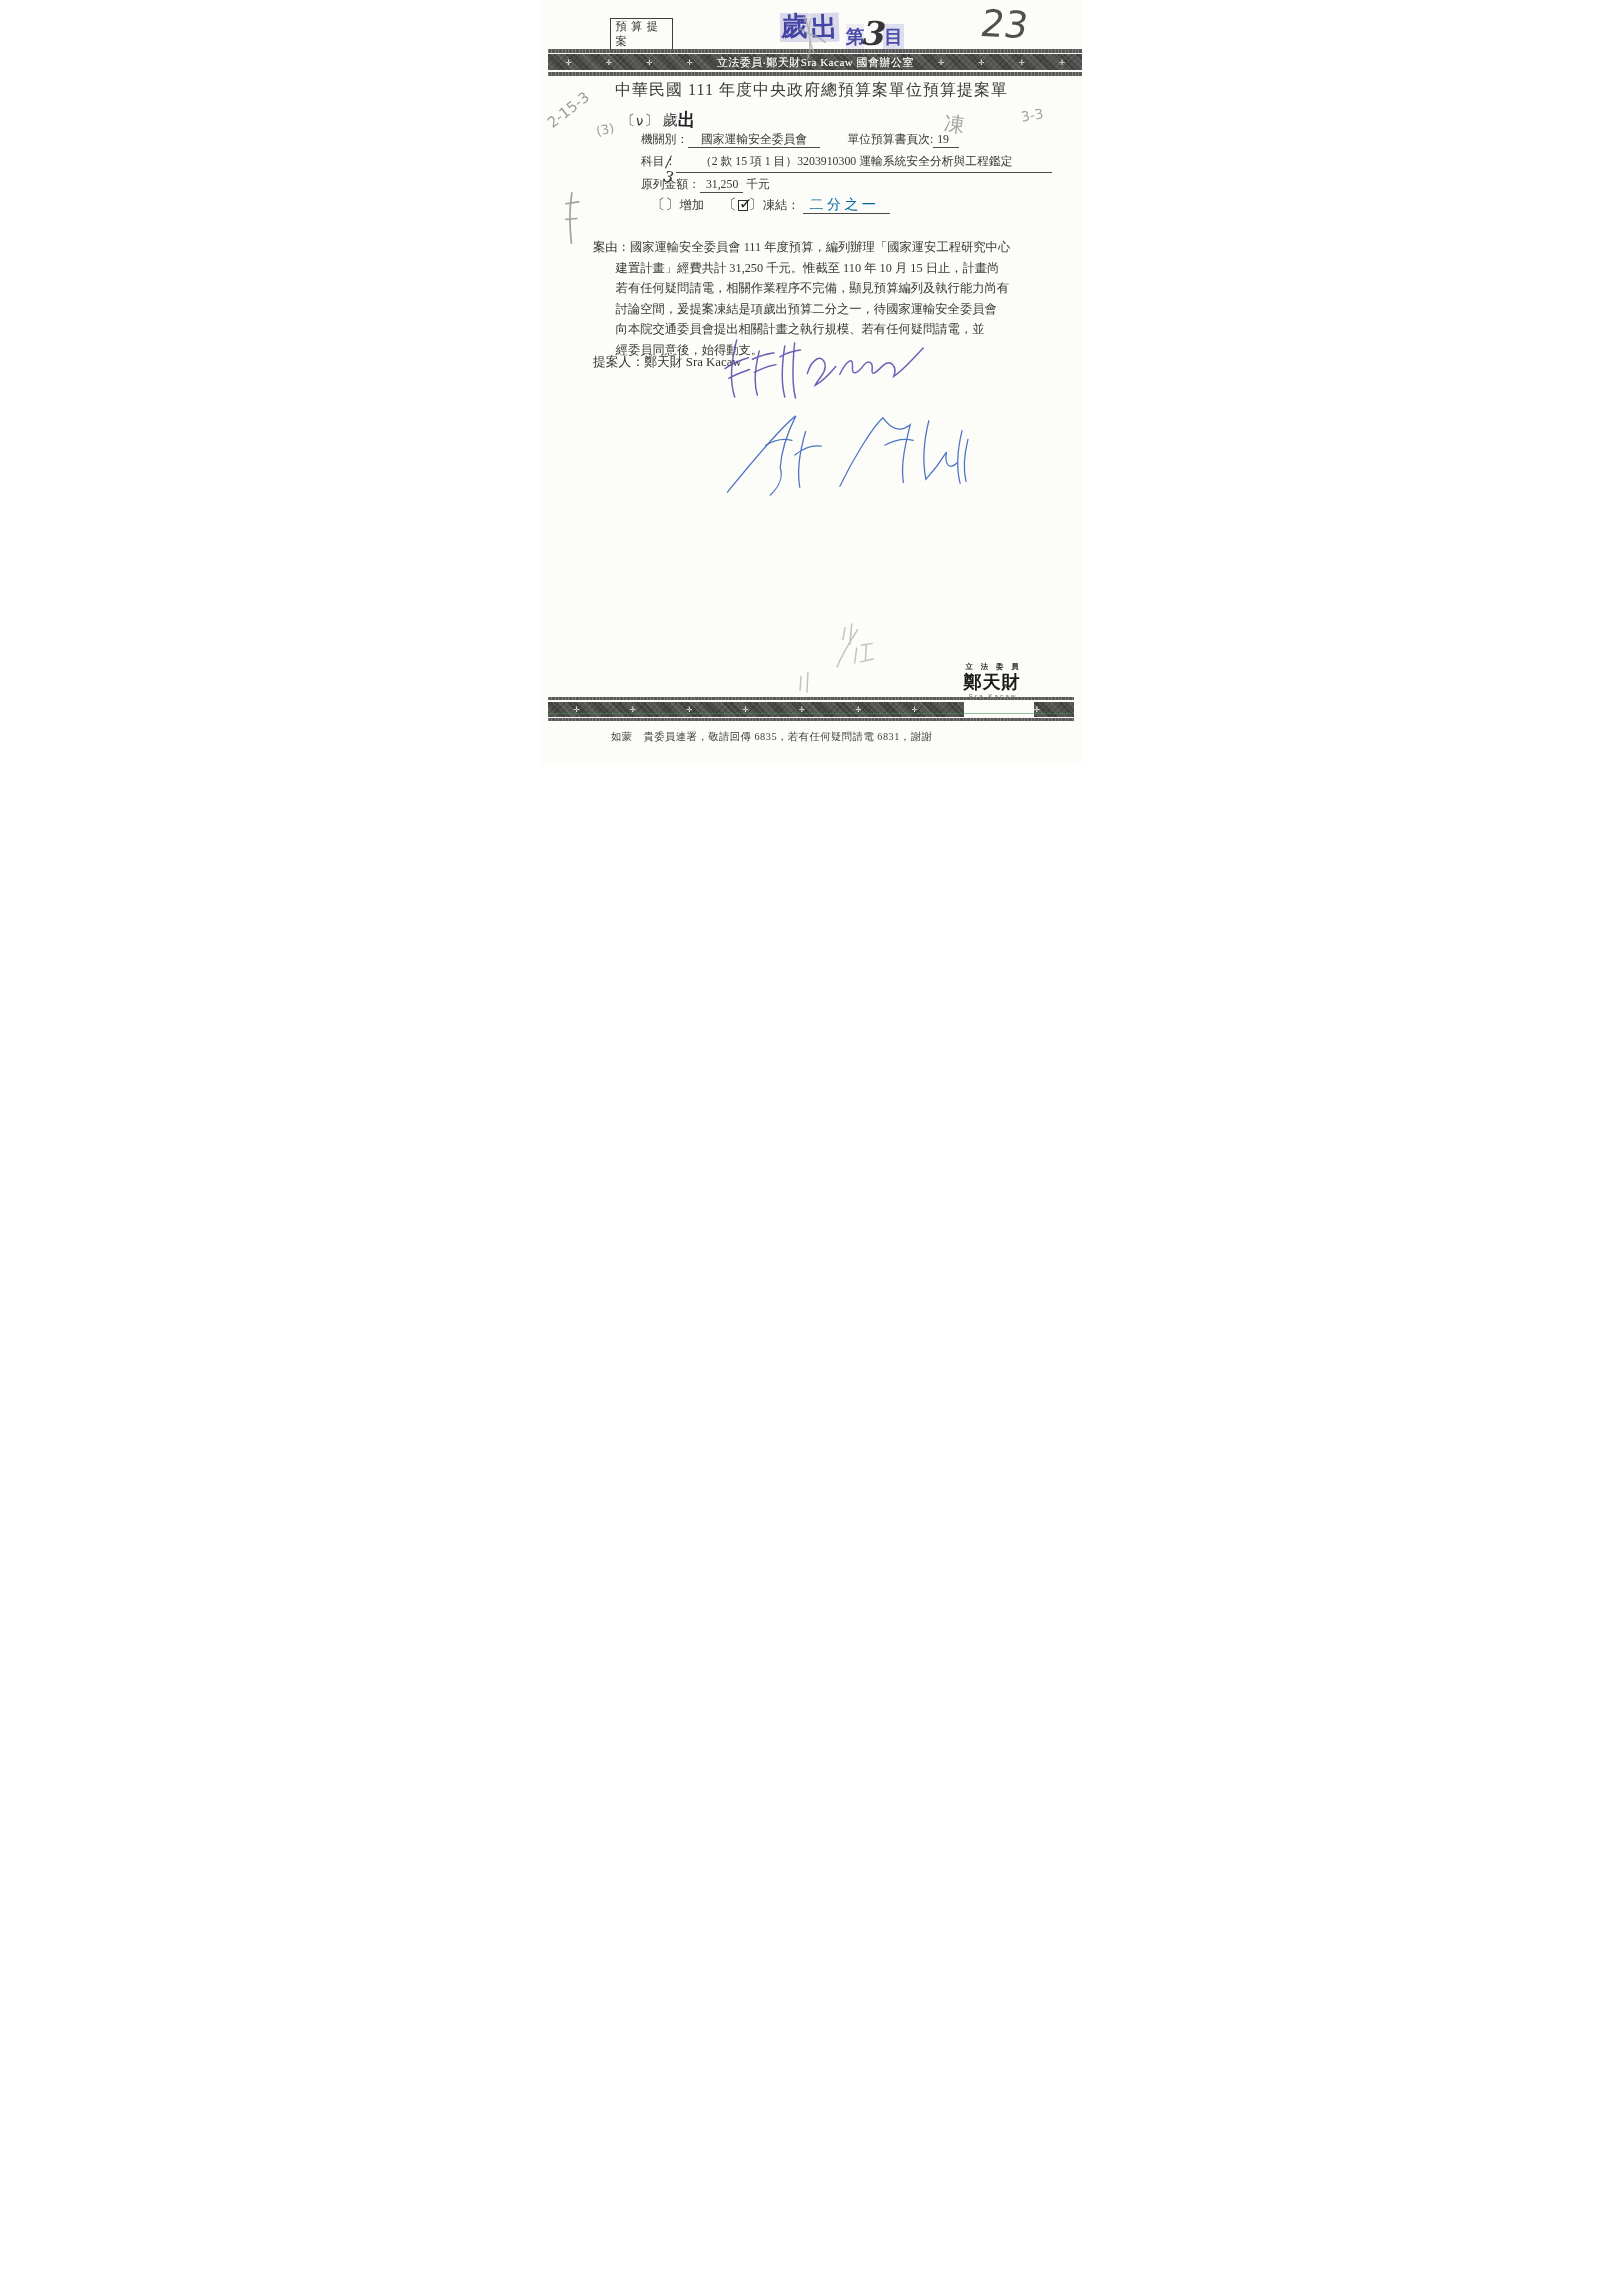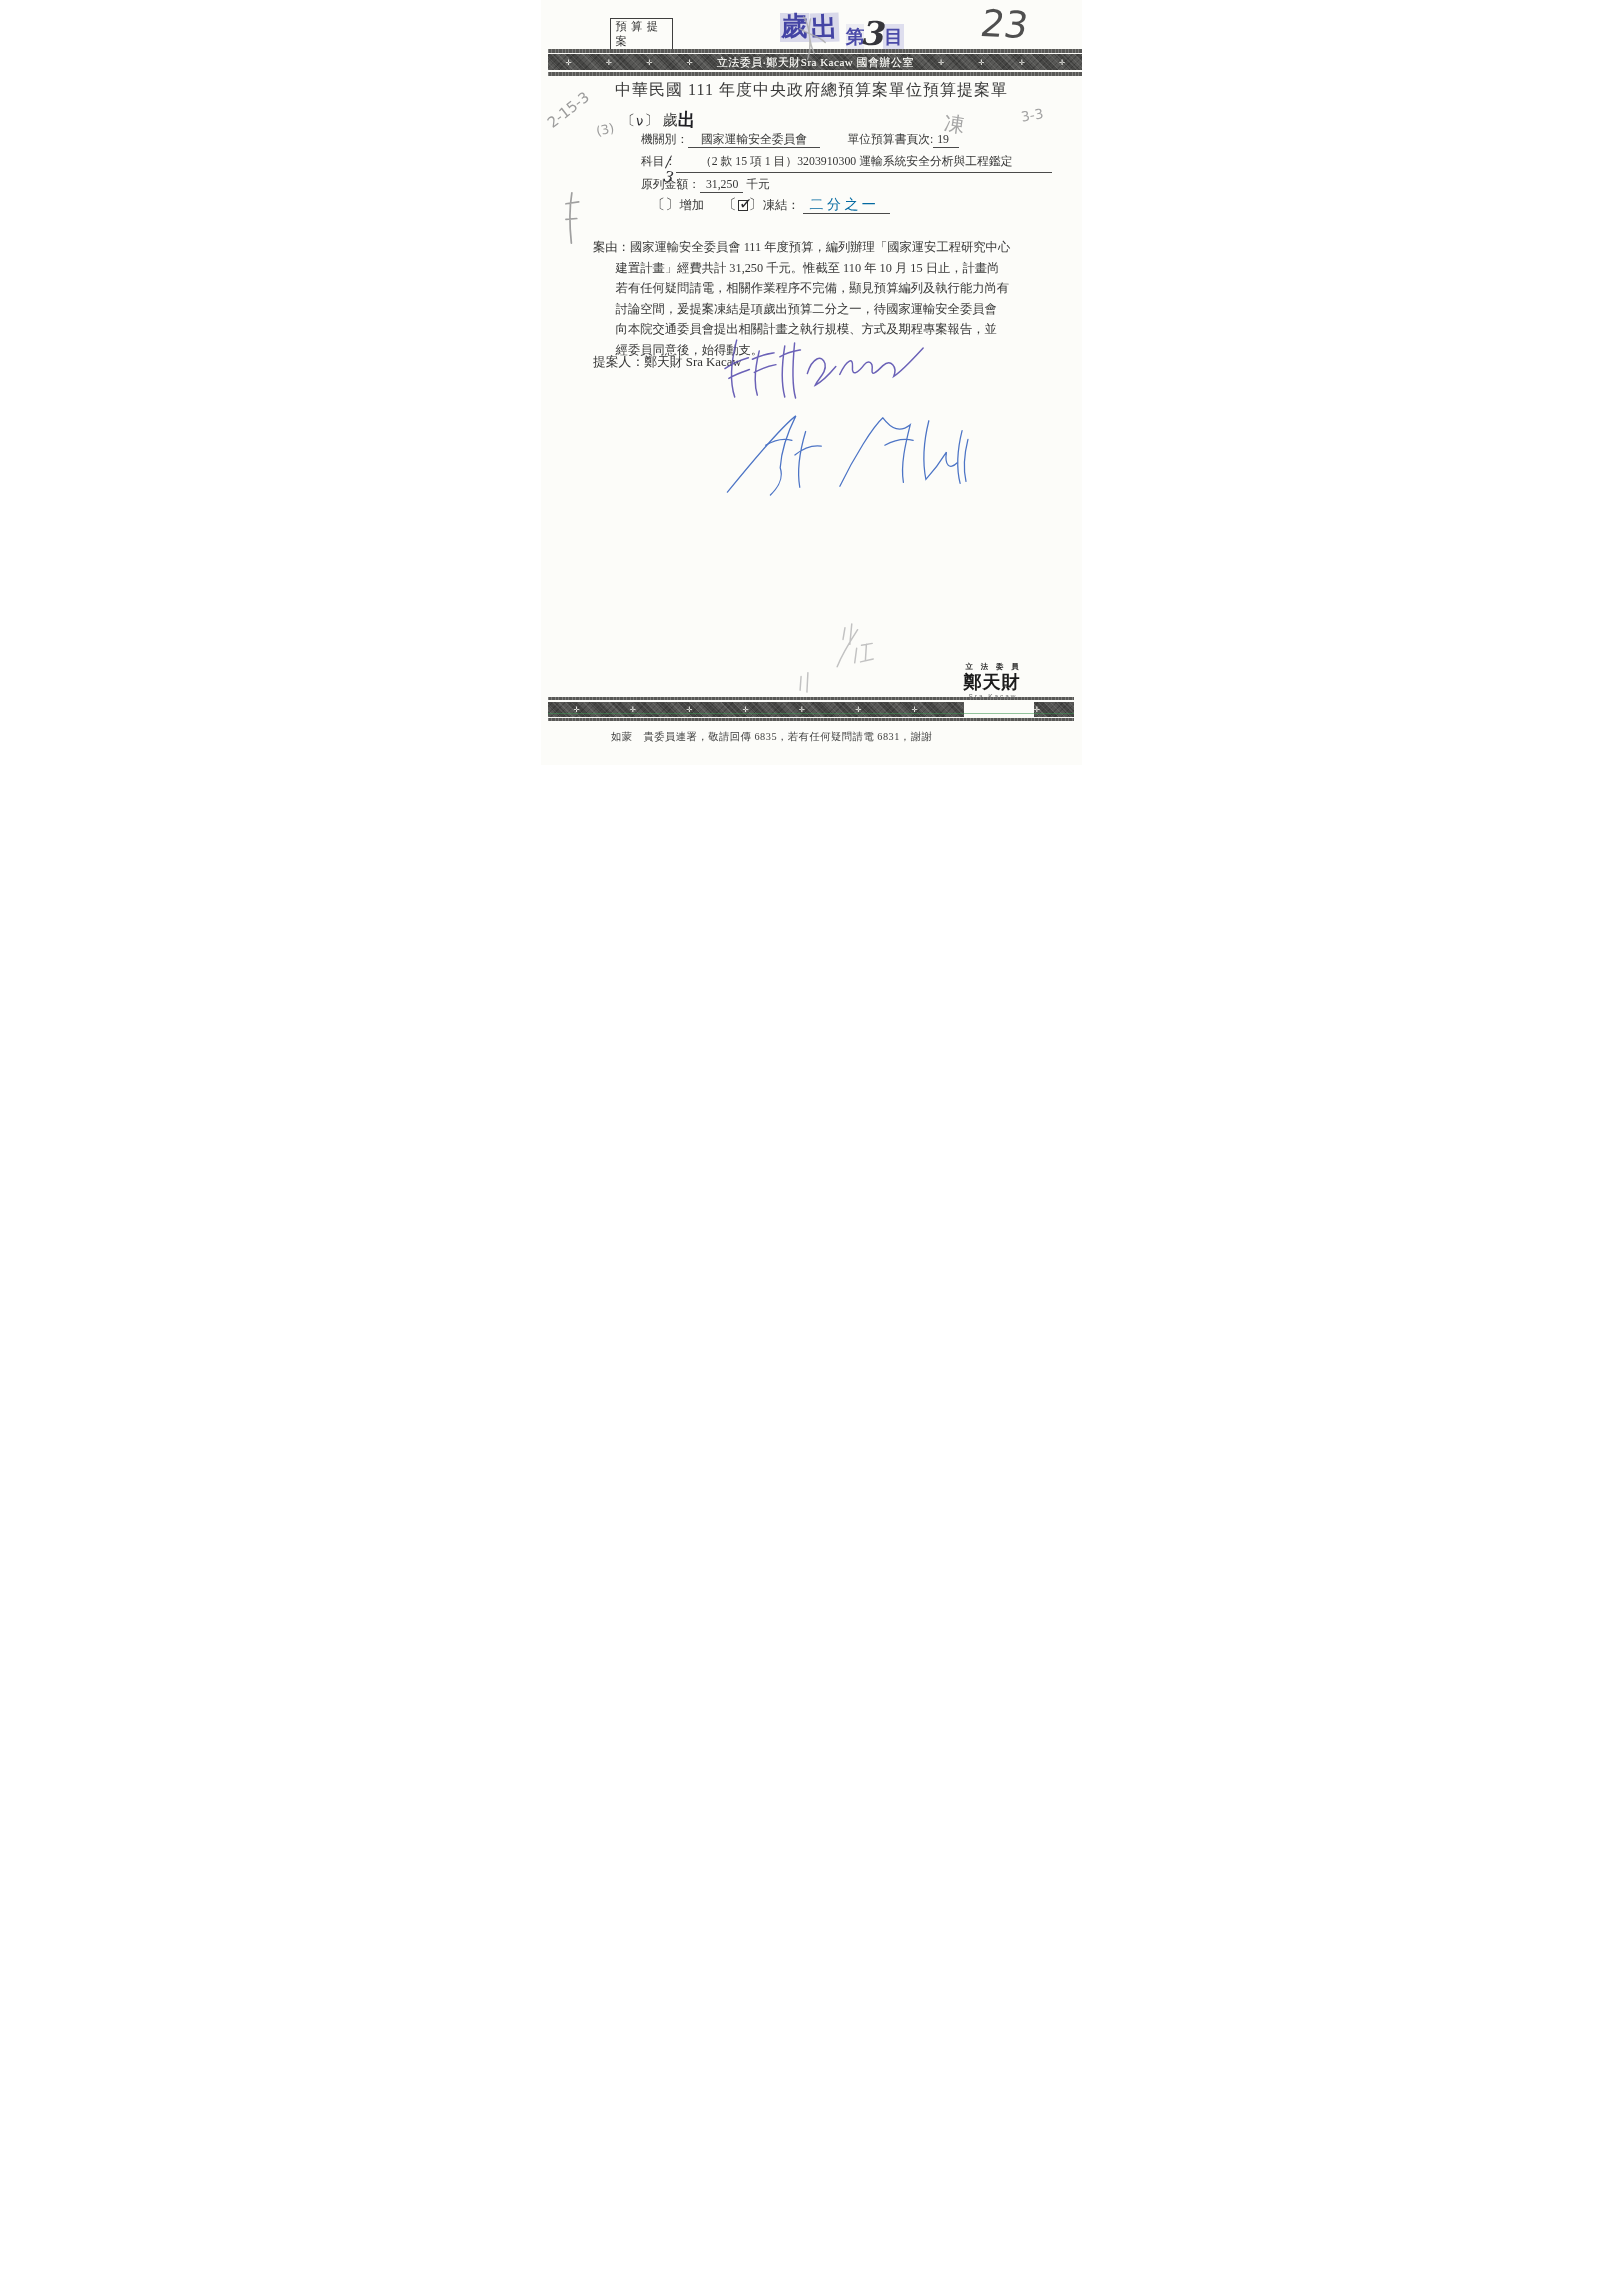--- a/index.html
+++ b/index.html
@@ -190,21 +190,21 @@
   <div class="fline f4">
     <span class="bracket">〔</span><span class="bracket">〕</span><span>增加</span><span class="gap38"></span><span class="bracket">〔</span><span class="checkbox"><span class="tick">✓</span></span><span class="bracket">〕</span><span>凍結：</span>
     <span class="u freeze-val">二分之一</span>
   </div>
 
   <div class="case-block">
     <div><span>案由：</span><span>國家運輸安全委員會 111 年度預算，編列辦理「國家運安工程研究中心</span></div>
     <div class="case-cont">建置計畫」經費共計 31,250 千元。惟截至 110 年 10 月 15 日止，計畫尚</div>
     <div class="case-cont">若有任何疑問請電，相關作業程序不完備，顯見預算編列及執行能力尚有</div>
     <div class="case-cont">討論空間，爰提案凍結是項歲出預算二分之一，待國家運輸安全委員會</div>
-    <div class="case-cont">向本院交通委員會提出相關計畫之執行規模、方式及期程專案報告，並</div>
+    <div class="case-cont">向本院交通委員會提出相關計畫之執行規模、若有任何疑問請電，並</div>
     <div class="case-cont">經委員同意後，始得動支。</div>
   </div>
 
   <div class="proposer-line">
     <span>提案人：</span><span>鄭天財 Sra Kacaw</span>
   </div>
 
   <svg class="sig1" width="211" height="69" viewBox="0 0 430 140">
     <g fill="none" stroke="#5b51b0" stroke-width="3" stroke-linecap="round" opacity="0.9">
       <path d="M34,6 C24,44 18,86 30,122 M10,64 C28,52 44,46 58,42 M18,84 C34,74 48,70 60,66"></path>

